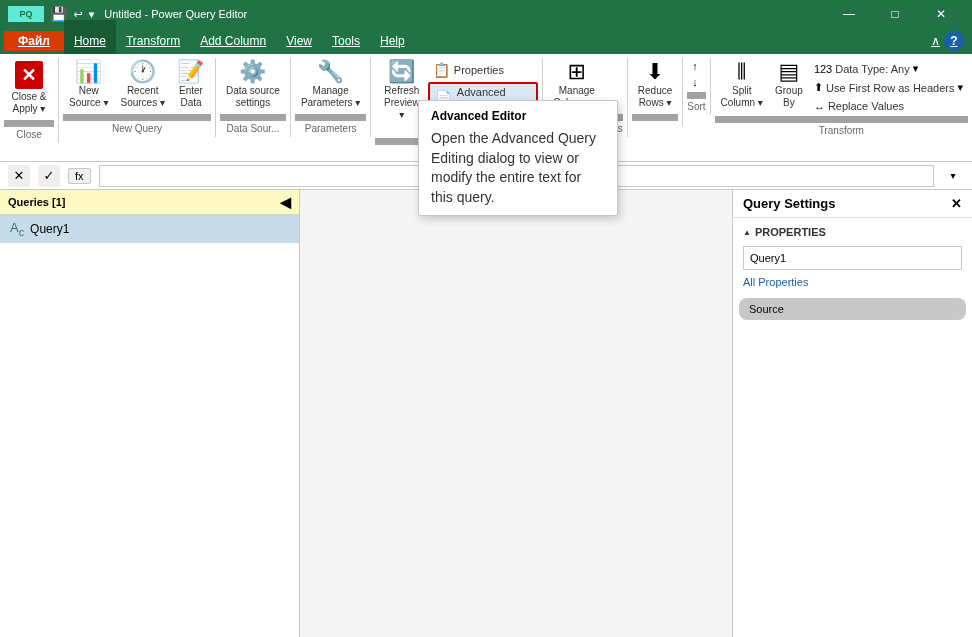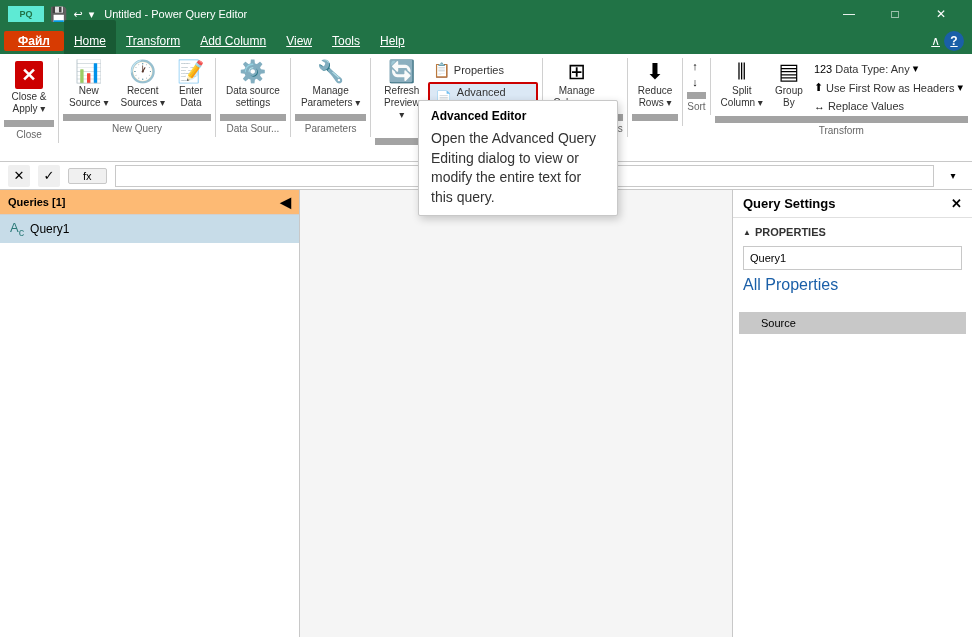--- a/index.html
+++ b/index.html
@@ -147,21 +147,21 @@
 
     
     .left-panel {
       width: 300px;
       background: white;
       border-right: 1px solid #c8c8c8;
       display: flex;
       flex-direction: column;
     }
     .panel-header {
-      background: #fdba74;
+      background: #fef9c3;
       border-bottom: 1px solid #d0d0d0;
       padding: 4px 8px;
       display: flex;
       align-items: center;
       justify-content: space-between;
       font-size: 11px;
       font-weight: 600;
     }
     .query-item {
       padding: 5px 10px;
@@ -207,29 +207,29 @@
       height: 24px;
       border: 1px solid #c8c8c8;
       padding: 0 6px;
       font-size: 11px;
       outline: none;
     }
     .all-properties-link {
       color: #1a5fa8;
       padding: 2px 10px 8px;
       cursor: pointer;
-      font-size: 16px;
+      font-size: 11px;
       text-decoration: none;
       display: block;
     }
     .applied-step {
-      padding: 5px 22px;
+      padding: 5px 10px;
       background: #c8c8c8;
-      margin: 10px 6px;
-      border-radius: 0;
+      margin: 2px 6px;
+      border-radius: 8px;
       cursor: pointer;
       font-size: 11px;
       display: flex;
       align-items: center;
       gap: 4px;
     }
 
     
     .center-area {
       flex: 1;
@@ -466,21 +466,21 @@
       </div>
       <div class="ribbon-group-label">Transform</div>
     </div>
 
   </div>
 </div>
 
 <div class="formula-bar">
   <button class="formula-btn">✕</button>
   <button class="formula-btn">✓</button>
-  <div style="background:#f0f0f0;border:1px solid #c8c8c8;border-radius:2px;padding:1px 14px;font-size:11px;">fx</div>
+  <div style="background:#f0f0f0;border:1px solid #c8c8c8;border-radius:2px;padding:1px 6px;font-size:11px;">fx</div>
   <input class="formula-input" type="text" value="" style="">
   <div class="formula-dropdown">▾</div>
 </div>
 
 <div class="main-area">
 
   <div class="left-panel">
     <div class="panel-header">
       <span>Queries [1]</span>
       <span style="cursor:pointer;font-size:14px;">◀</span>

